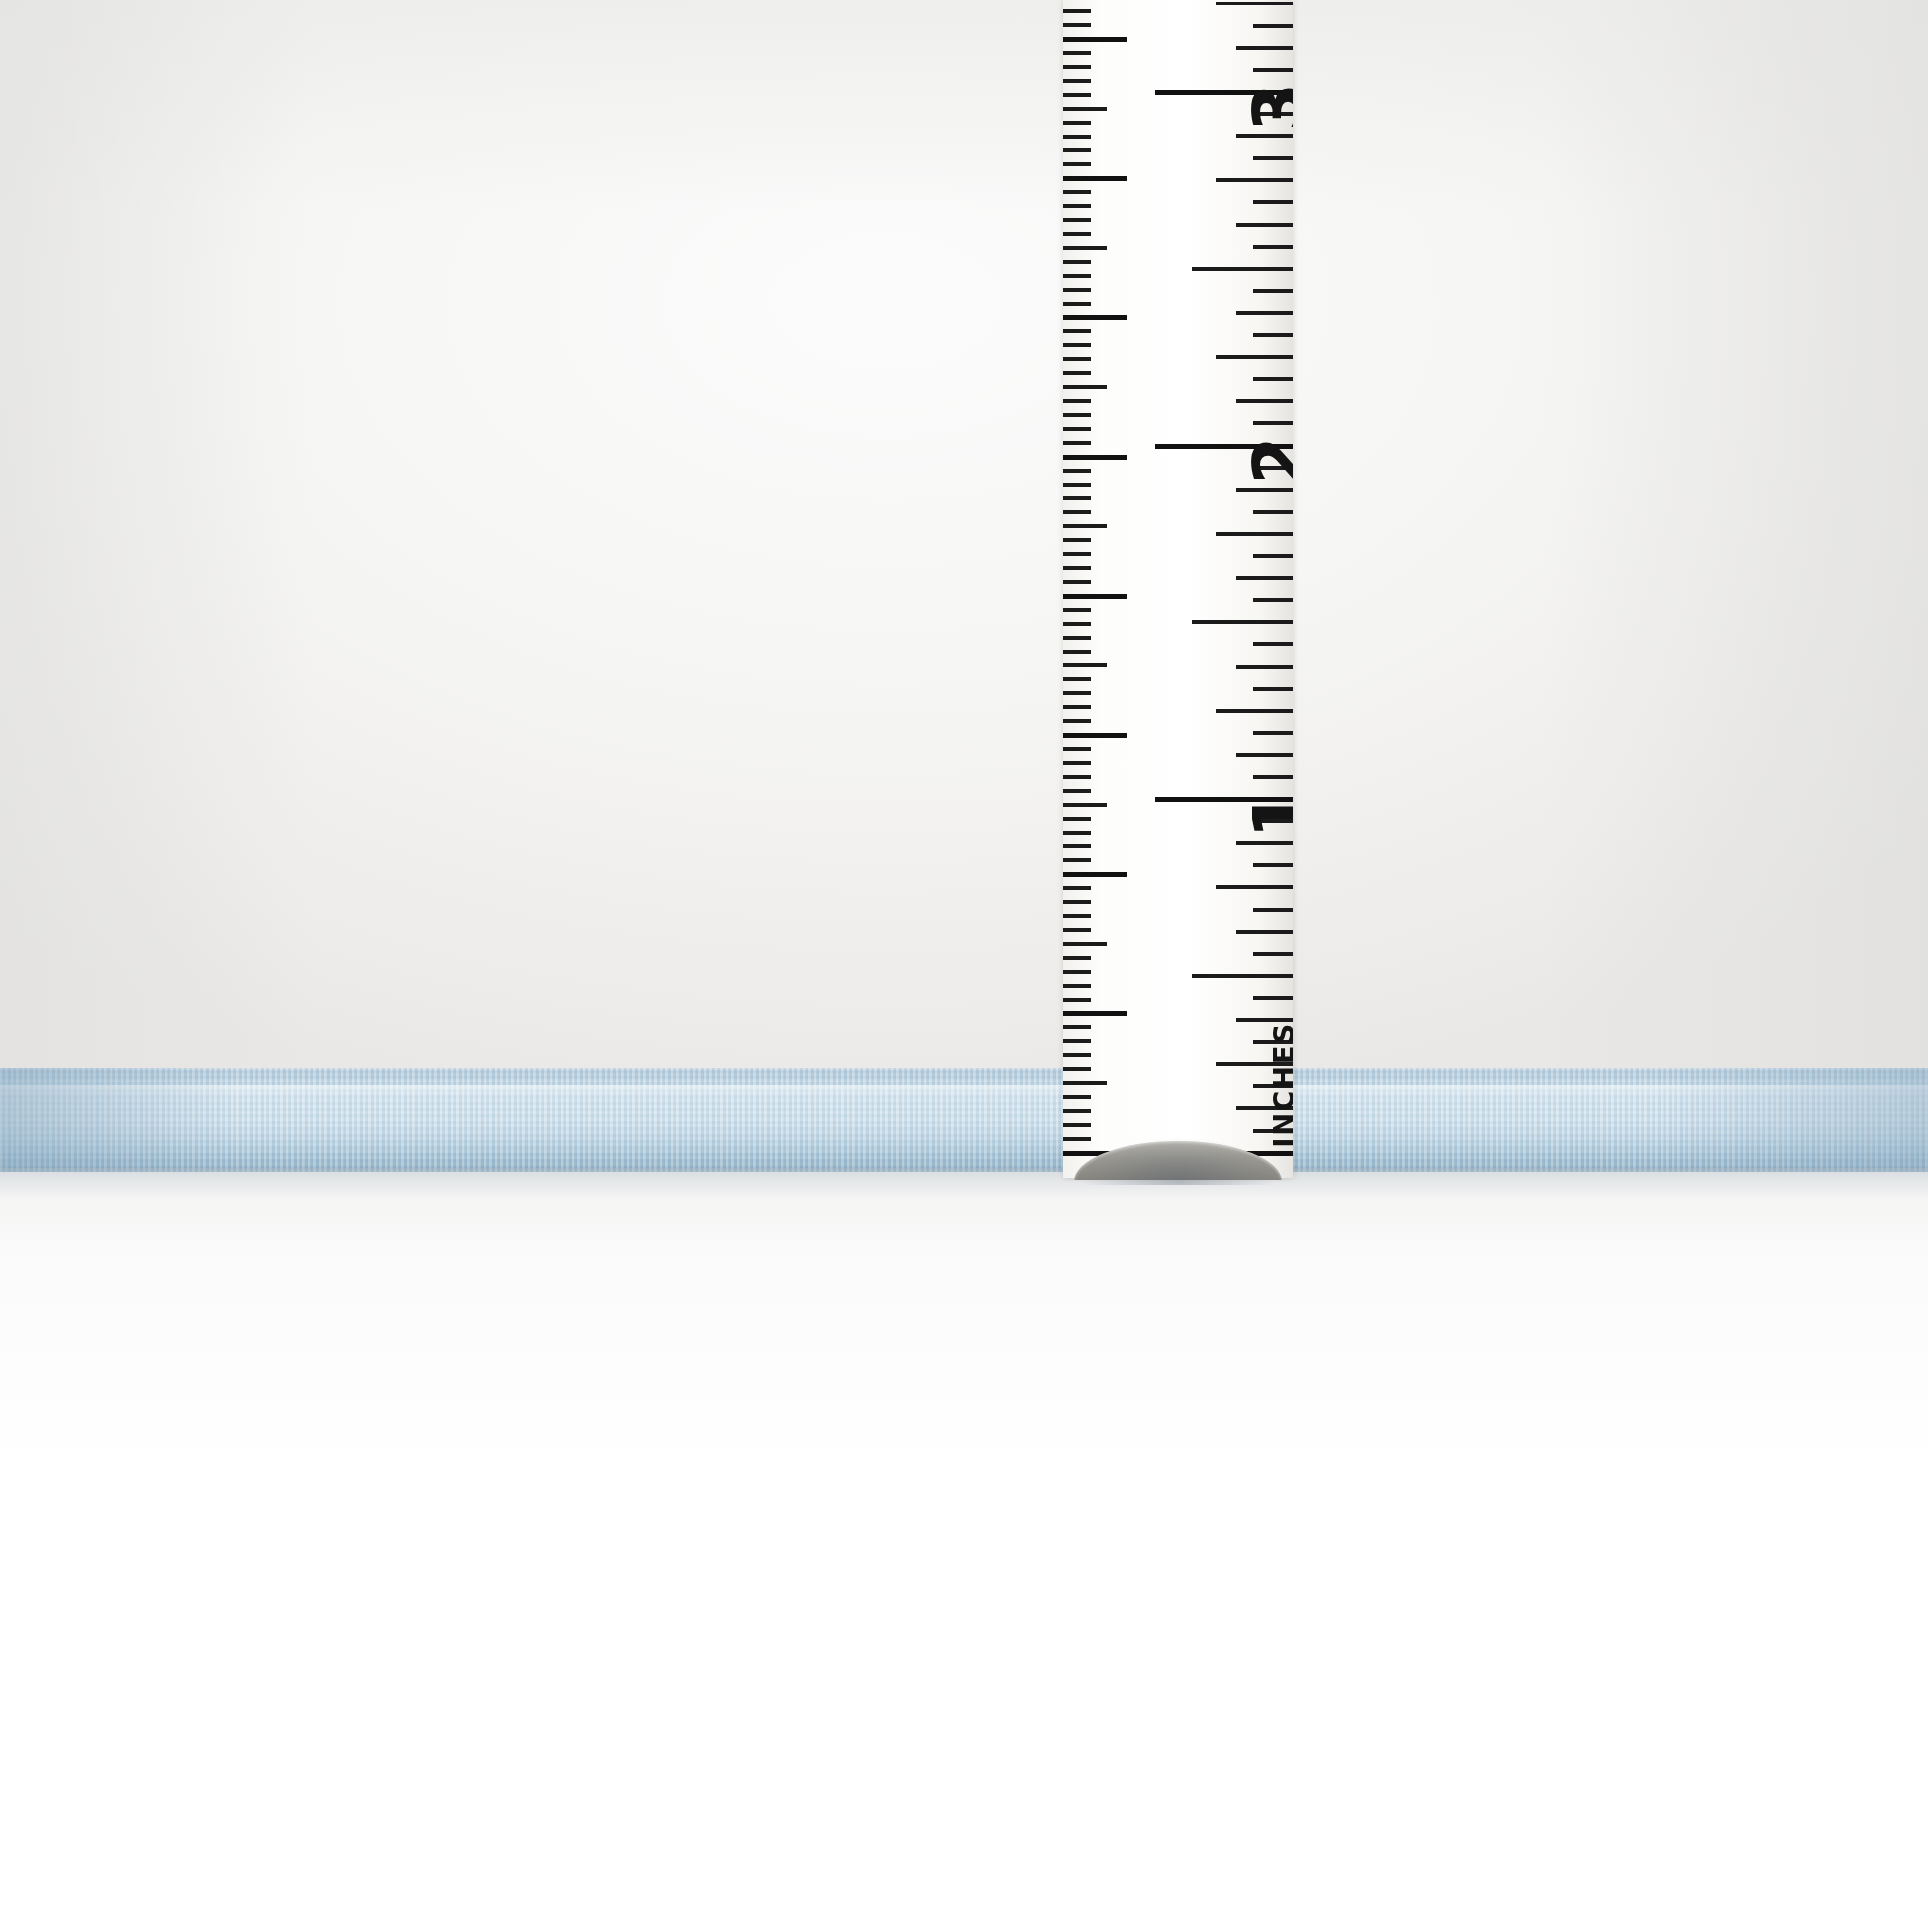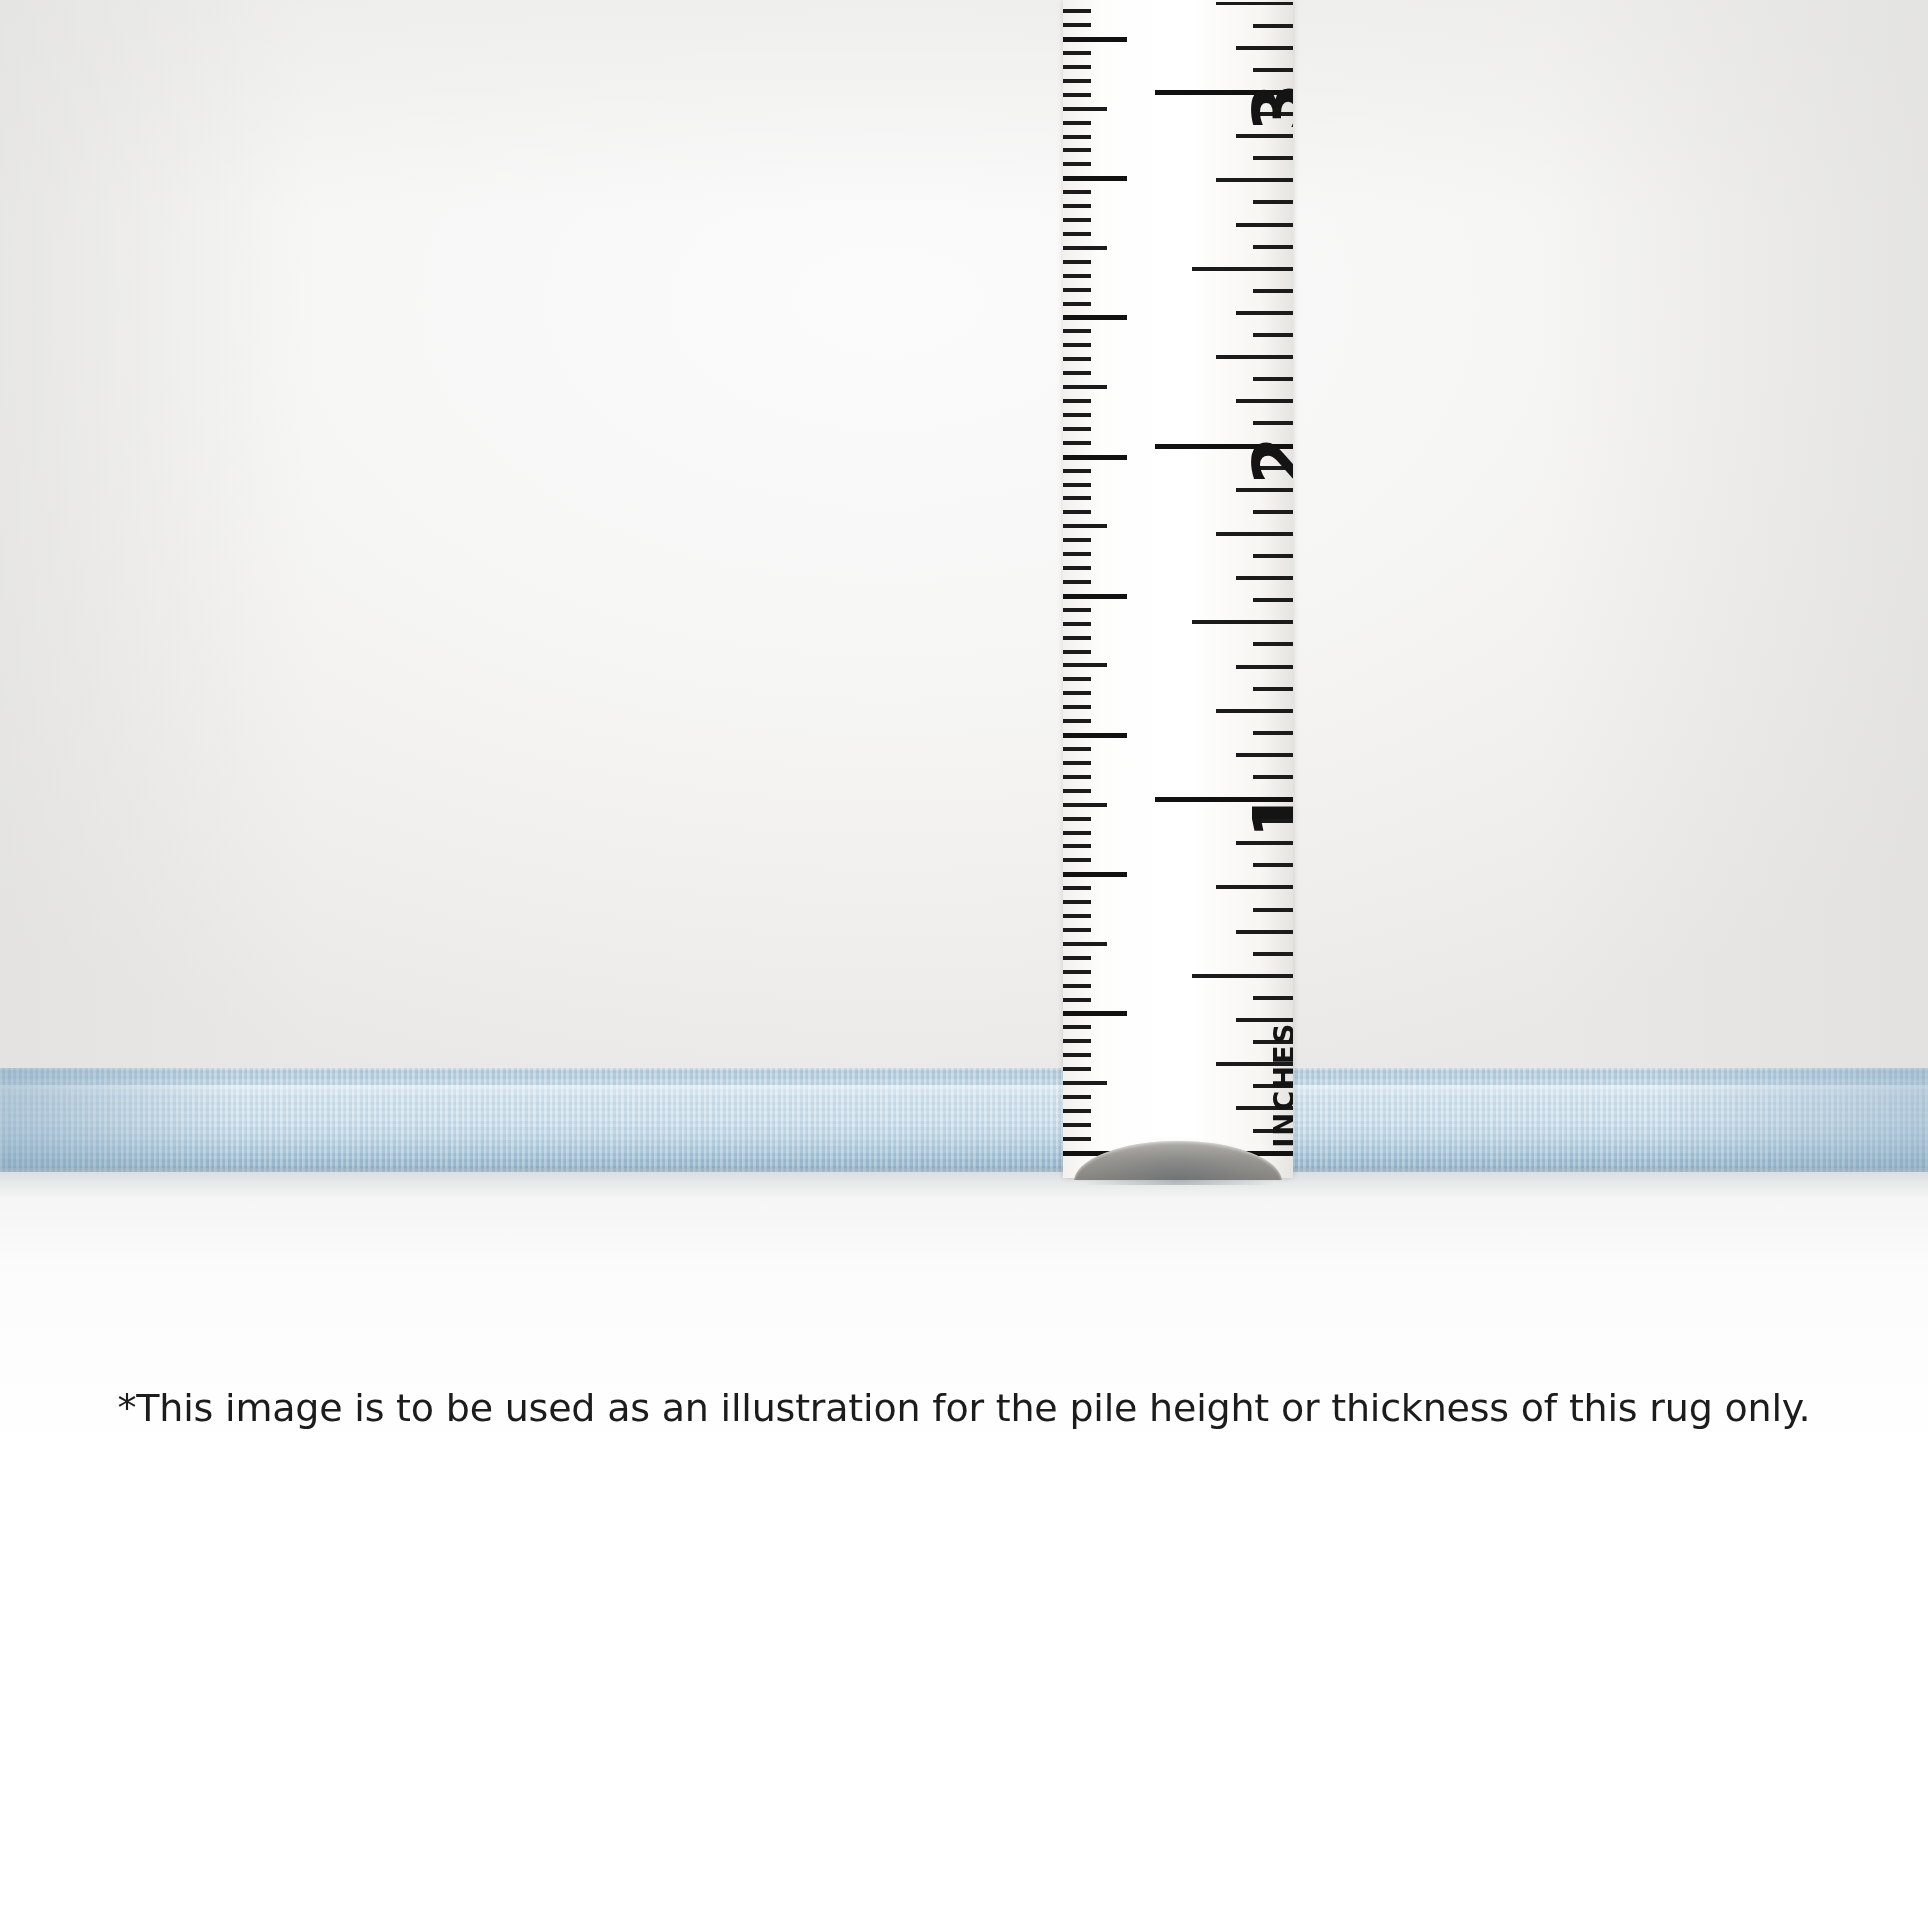--- a/index.html
+++ b/index.html
@@ -412,17 +412,16 @@
         <div class="tick-left m-mm" style="top: 23px;"></div>
         <div class="tick-left m-mm" style="top: 9.3px;"></div>
       </div>
   </div>
   <div class="ruler-tip">
     <div class="ruler-tip-metal"></div>
   </div>
   <div class="ruler-contact-shadow"></div>
 
   <div class="caption">
-    <span class="caption-line">*This image is to be used as an illustration for the pile height or thickness of this rug only.</span>
   </div>
 
 </div>
 
 
 </body></html>

